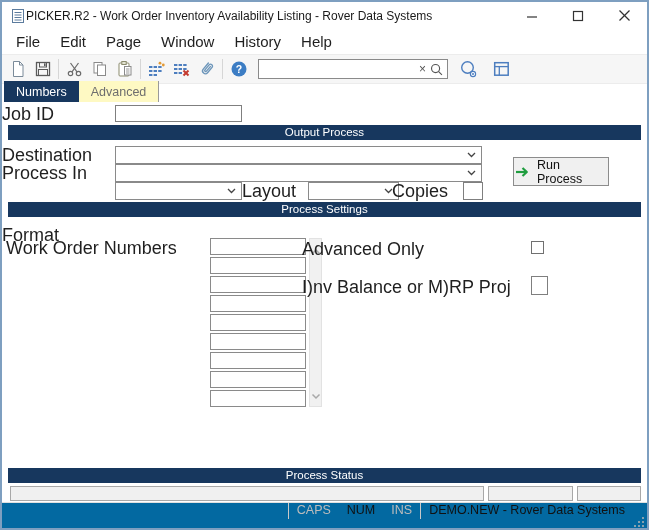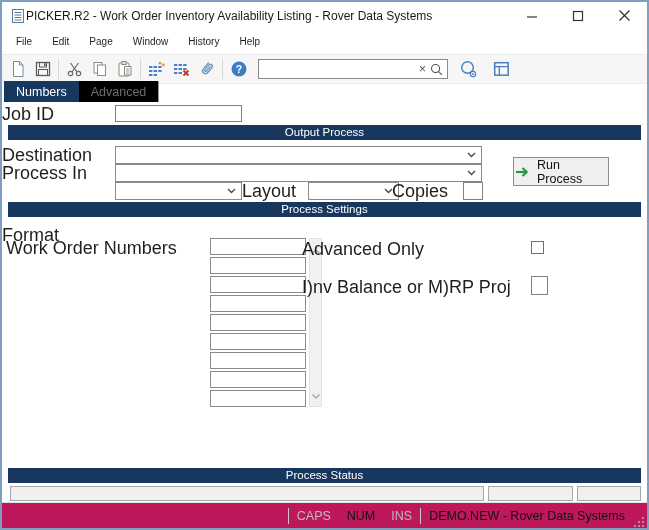--- a/index.html
+++ b/index.html
@@ -8,54 +8,54 @@
     border:2px solid #7e9fc0;background:#fff;overflow:hidden;
     font-family:"Liberation Sans",sans-serif;color:#1f1f1f;
   }
   
   .titlebar{position:absolute;top:0;left:0;right:0;height:27px;display:flex;align-items:center;background:#fff;}
   .title-icon{margin-left:8px;width:16px;height:16px;flex:0 0 auto;}
   .title-text{margin-left:0;font-size:12px;color:#1a1a1a;white-space:nowrap;}
   .win-controls{margin-left:auto;display:flex;height:100%;}
   .win-btn{width:46px;height:100%;display:flex;align-items:center;justify-content:center;}
   
-  .menubar{position:absolute;top:27px;left:0;right:0;height:25px;display:flex;align-items:center;font-size:10px;background:#fff;padding-left:4px;}
+  .menubar{position:absolute;top:27px;left:0;right:0;height:25px;display:flex;align-items:center;font-size:15px;background:#fff;padding-left:4px;}
   .menu-item{padding:3px 10px;}
   
   .toolbar{position:absolute;top:52px;left:0;right:0;height:28px;display:flex;align-items:center;background:#f6f6f6;border-top:1px solid #ececec;border-bottom:1px solid #ececec;padding-left:3px;}
   .tbtn{width:25px;height:24px;display:flex;align-items:center;justify-content:center;}
   .tsep{width:1px;height:20px;background:#d6d6d6;margin:0 3px;}
   .searchbox{width:190px;height:20px;margin-left:7px;border:1px solid #8a8a8a;background:#fff;display:flex;align-items:center;box-sizing:border-box;}
   .searchbox input{flex:1;border:none;outline:none;height:16px;font-size:12px;min-width:0;font-family:"Liberation Sans",sans-serif;}
   .search-clear{color:#555;font-size:12px;padding:0 3px;line-height:1;}
   .search-mag{padding:0 3px 0 0;display:flex;}
   .tright{display:flex;align-items:center;margin-left:8px;gap:8px;}
   
   .tabs{position:absolute;top:79px;left:2px;height:21px;display:flex;align-items:stretch;font-size:12.5px;}
   .tab{padding:3px 12px 2px 12px;display:flex;align-items:center;}
   .tab.active{background:#17375e;color:#fff;}
-  .tab.inactive{background:#000000;color:#6e6e6e;border-right:1px solid #9a9a9a;}
+  .tab.inactive{background:#fef9c3;color:#6e6e6e;border-right:1px solid #9a9a9a;}
   
   .lbl{position:absolute;font-size:18px;text-align:left;white-space:nowrap;line-height:17px;}
   .tinput{position:absolute;border:1px solid #7f7f7f;background:#fff;box-sizing:border-box;font-size:12px;padding:0 3px;font-family:"Liberation Sans",sans-serif;outline:none;}
   .combo{position:absolute;background:#fff;border:1px solid #8a8a8a;box-sizing:border-box;}
   .combo .chev{position:absolute;right:5px;top:50%;transform:translateY(-50%);display:flex;}
   .sect-header{position:absolute;left:6px;width:633px;height:15px;background:#17375e;color:#fff;font-size:11.5px;text-align:center;line-height:15px;}
   .runbtn{position:absolute;left:511px;top:155px;width:96px;height:29px;background:#f0f0f0;border:1px solid #8c8c8c;box-sizing:border-box;display:flex;align-items:center;justify-content:center;gap:7px;font-size:12.5px;color:#111;}
   
   .wo-list{position:absolute;left:208px;top:236px;width:97px;}
   .wo-input{display:block;width:96px;height:17px;border:1px solid #8a8a8a;box-sizing:border-box;margin-bottom:2px;font-size:12px;padding:0 3px;font-family:"Liberation Sans",sans-serif;outline:none;}
   .wo-scroll{position:absolute;left:307px;top:236px;width:13px;height:169px;background:#f1f1f1;border:1px solid #e2e2e2;box-sizing:border-box;}
   .wo-scroll .up{position:absolute;top:2px;left:1px;}
   .wo-scroll .down{position:absolute;bottom:2px;left:1px;}
   .checkbox{position:absolute;left:529px;top:239px;width:13px;height:13px;border:1px solid #707070;background:#fff;box-sizing:border-box;}
   
   .spanel{position:absolute;top:484px;height:15px;background:#f0f0f0;border:1px solid #a8a8a8;box-sizing:border-box;}
   
-  .statusbar{position:absolute;left:0;right:0;bottom:0;height:25px;border-top:1px solid #e0e0e0;background:#be185d;display:flex;align-items:center;justify-content:flex-end;font-size:12.5px;margin-top:44px;}
+  .statusbar{position:absolute;left:0;right:0;bottom:0;height:25px;border-top:1px solid #e0e0e0;background:#0369a1;display:flex;align-items:flex-start;justify-content:flex-end;font-size:12.5px;margin-top:44px;}
   .sbar-sep{width:1px;height:16px;background:#c9c9c9;}
   .kstate{padding:0 8px;}
   .kstate.off{color:#bcbcbc;}
   .kstate.on{color:#111;}
   .session{padding:0 8px;color:#111;white-space:nowrap;}
   .grip{width:12px;height:14px;margin-right:2px;align-self:flex-end;}
 </style>
 </head>
 <body>
 

